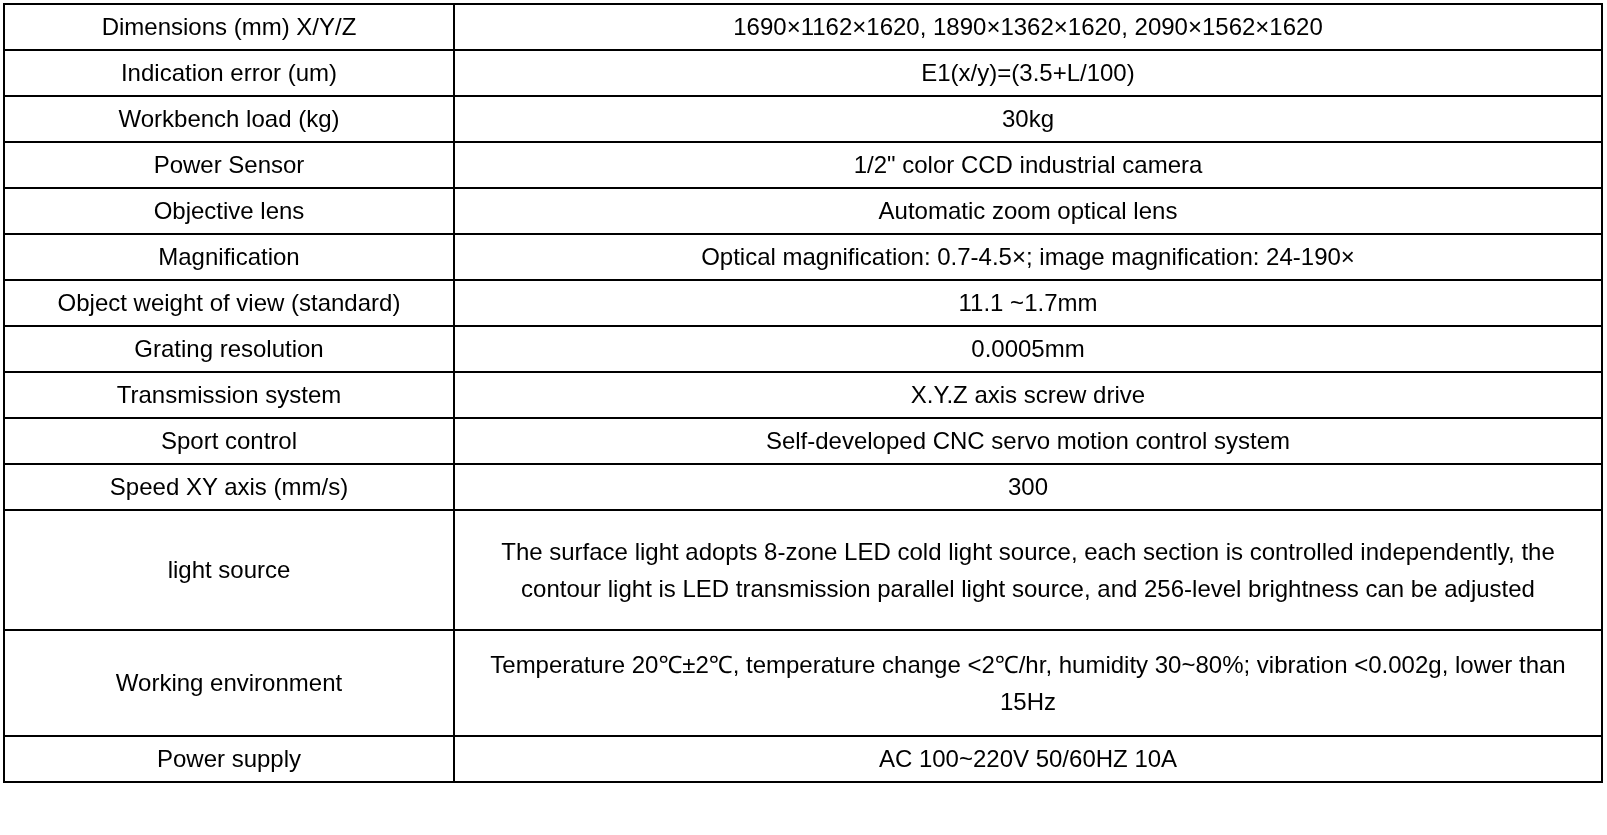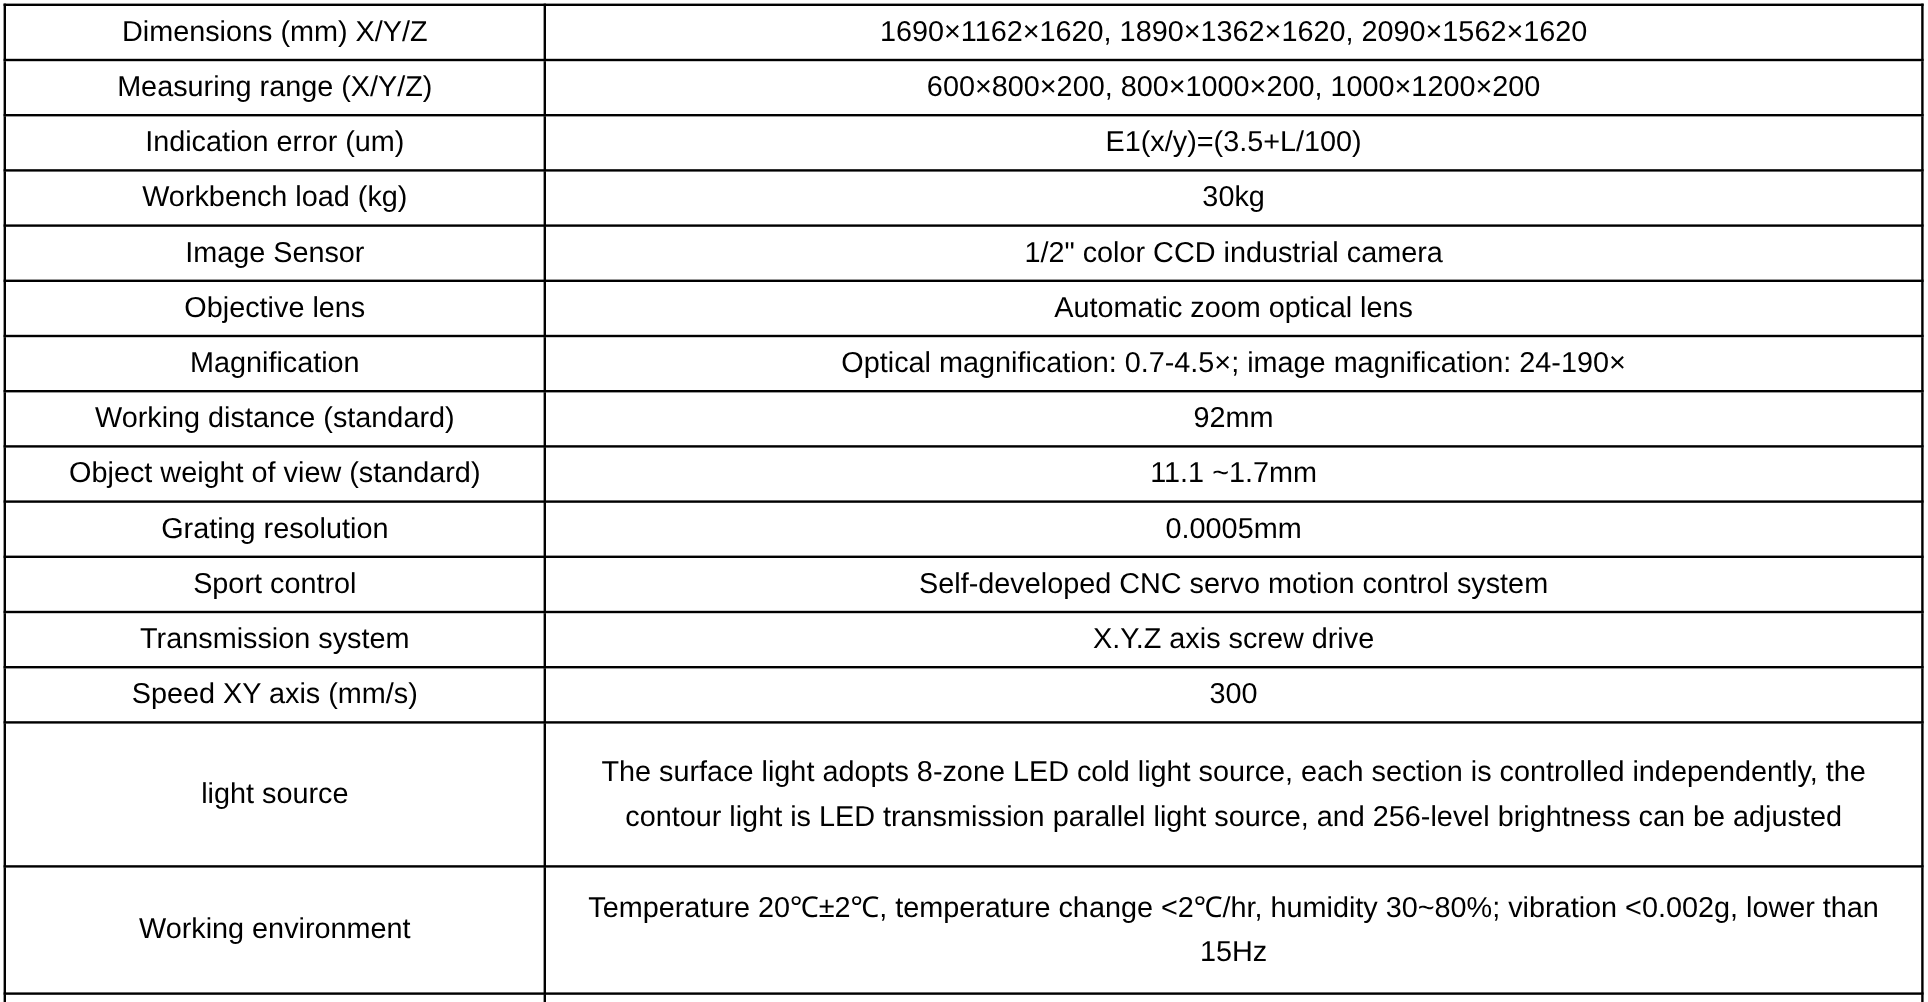--- a/index.html
+++ b/index.html
@@ -54,62 +54,54 @@
     <colgroup>
       <col class="c-label">
       <col>
     </colgroup>
     <tbody>
       <tr>
         <td>Dimensions (mm) X/Y/Z</td>
         <td>1690×1162×1620, 1890×1362×1620, 2090×1562×1620</td>
       </tr>
       <tr>
-        <td>Measuring range (X/Y/Z)</td>
-        <td>600×800×200, 800×1000×200, 1000×1200×200</td>
-      </tr>
-      <tr>
         <td>Indication error (um)</td>
         <td>E1(x/y)=(3.5+L/100)</td>
       </tr>
       <tr>
         <td>Workbench load (kg)</td>
         <td>30kg</td>
       </tr>
       <tr>
-        <td>Image Sensor</td>
+        <td>Power Sensor</td>
         <td>1/2" color CCD industrial camera</td>
       </tr>
       <tr>
         <td>Objective lens</td>
         <td>Automatic zoom optical lens</td>
       </tr>
       <tr>
         <td>Magnification</td>
         <td>Optical magnification: 0.7-4.5×; image magnification: 24-190×</td>
       </tr>
       <tr>
-        <td>Working distance (standard)</td>
-        <td>92mm</td>
-      </tr>
-      <tr>
         <td>Object weight of view (standard)</td>
         <td>11.1 ~1.7mm</td>
       </tr>
       <tr>
         <td>Grating resolution</td>
         <td>0.0005mm</td>
       </tr>
       <tr>
+        <td>Transmission system</td>
+        <td>X.Y.Z axis screw drive</td>
+      </tr>
+      <tr>
         <td>Sport control</td>
         <td>Self-developed CNC servo motion control system</td>
-      </tr>
-      <tr>
-        <td>Transmission system</td>
-        <td>X.Y.Z axis screw drive</td>
       </tr>
       <tr>
         <td>Speed XY axis (mm/s)</td>
         <td>300</td>
       </tr>
       <tr class="h3">
         <td>light source</td>
         <td class="val-wrap">
           <div class="inner">The surface light adopts 8-zone LED cold light source, each section is controlled independently, the contour light is LED transmission parallel light source, and 256-level brightness can be adjusted</div>
         </td>

